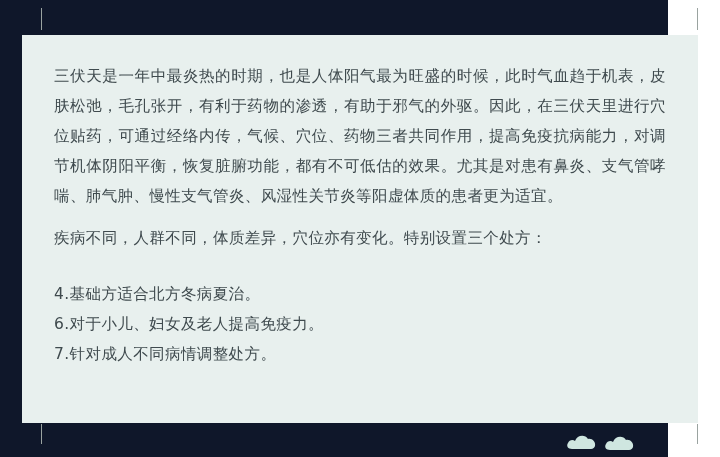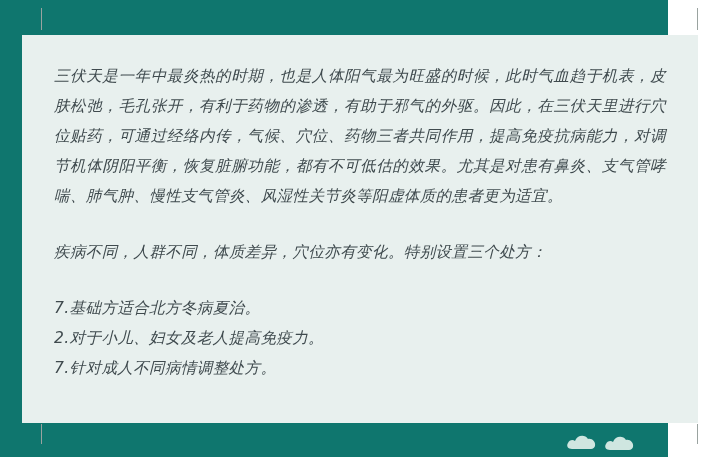--- a/index.html
+++ b/index.html
@@ -10,22 +10,21 @@
     width: 720px;
     height: 457px;
     background: #ffffff;
     font-family: "DejaVu Sans", "Liberation Sans", sans-serif;
     overflow: hidden;
   }
   .page {
     position: relative;
     width: 668px;
     height: 457px;
-    background: #0f766e;
-    font-style: italic;
+    background: #0f172a;
   }
   
   .guide {
     position: absolute;
     width: 1px;
     background: #9aa3a0;
   }
   .guide.left-top    { left: 41px;  top: 8px;   height: 22px; }
   .guide.right-top   { left: 697px; top: 8px;   height: 22px; }
   .guide.left-bottom { left: 41px;  top: 424px; height: 20px; }
@@ -45,21 +44,21 @@
   .para {
     color: #3f4a4e;
     font-size: 15.5px;
     line-height: 30px;
     text-align: justify;
     text-justify: inter-ideograph;
     letter-spacing: 0.4px;
     margin: 0;
   }
   .para.spaced {
-    margin-top: 26px;
+    margin-top: 12px;
   }
   .list {
     margin: 26px 0 0 0;
     padding: 0;
     list-style: none;
   }
   .list li {
     color: #3f4a4e;
     font-size: 15.5px;
     line-height: 30px;
@@ -80,22 +79,22 @@
 
   <div class="guide left-top"></div>
   <div class="guide right-top"></div>
   <div class="guide left-bottom"></div>
   <div class="guide right-bottom"></div>
 
   <div class="card">
     <p class="para">三伏天是一年中最炎热的时期，也是人体阳气最为旺盛的时候，此时气血趋于机表，皮肤松弛，毛孔张开，有利于药物的渗透，有助于邪气的外驱。因此，在三伏天里进行穴位贴药，可通过经络内传，气候、穴位、药物三者共同作用，提高免疫抗病能力，对调节机体阴阳平衡，恢复脏腑功能，都有不可低估的效果。尤其是对患有鼻炎、支气管哮喘、肺气肿、慢性支气管炎、风湿性关节炎等阳虚体质的患者更为适宜。</p>
     <p class="para spaced">疾病不同，人群不同，体质差异，穴位亦有变化。特别设置三个处方：</p>
     <ul class="list">
-      <li>7.基础方适合北方冬病夏治。</li>
-      <li>2.对于小儿、妇女及老人提高免疫力。</li>
+      <li>4.基础方适合北方冬病夏治。</li>
+      <li>6.对于小儿、妇女及老人提高免疫力。</li>
       <li>7.针对成人不同病情调整处方。</li>
     </ul>
   </div>
 
   <svg class="clouds" viewBox="0 0 80 26">
     <path d="M6 24 C2 24 0 21 2 18 C3 15 7 14 9 16 C11 10 19 9 22 14 C26 13 30 17 29 21 C28 24 25 24 25 24 Z" fill="#cfe6e0"></path>
     <path d="M44 25 C40 25 38 22 40 19 C41 16 45 15 47 17 C49 11 57 10 60 15 C64 14 68 18 67 22 C66 25 63 25 63 25 Z" fill="#cfe6e0"></path>
   </svg>
 
 </div>

